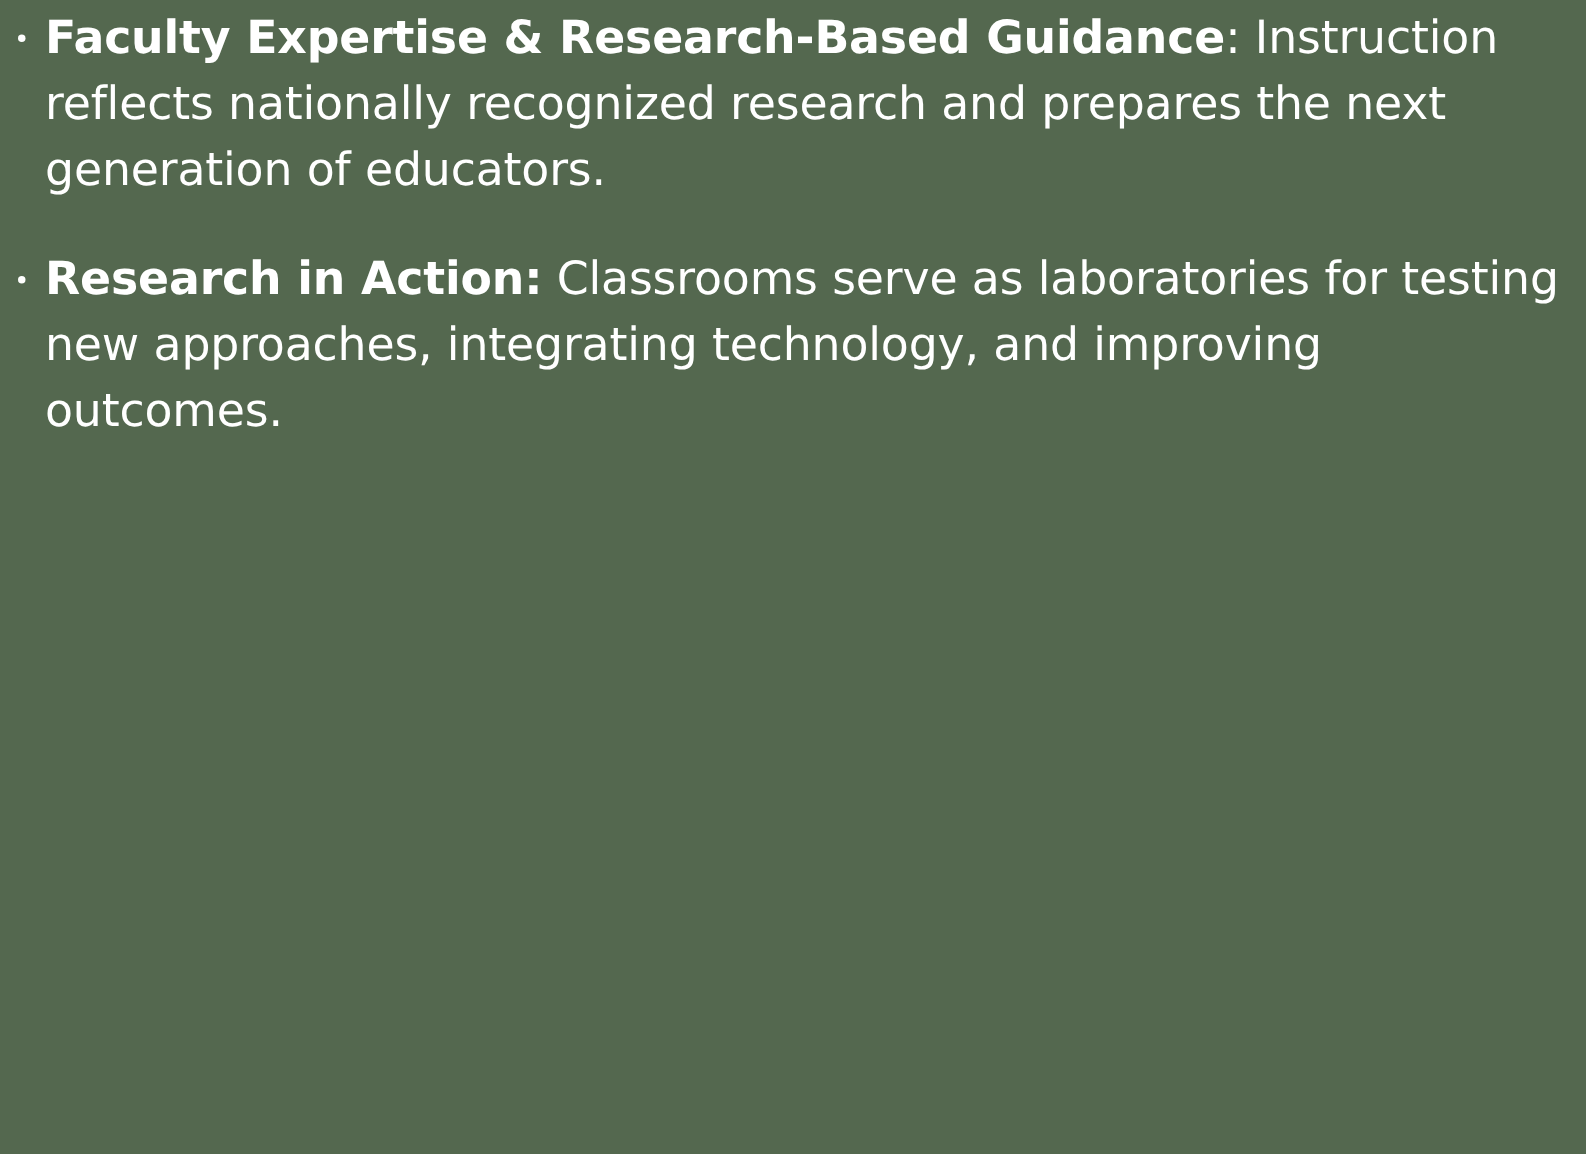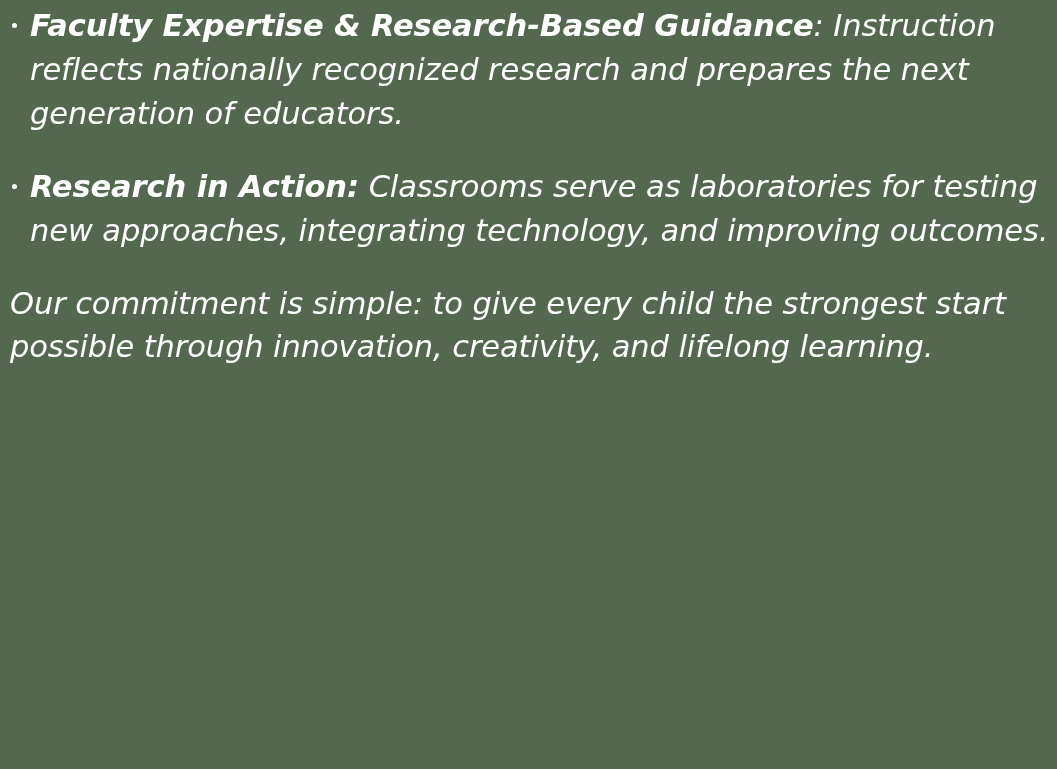--- a/index.html
+++ b/index.html
@@ -13,21 +13,20 @@
     font-family: "DejaVu Sans", "Liberation Sans", sans-serif;
     color: #ffffff;
     overflow: hidden;
   }
   .page {
     width: 1057px;
     height: 769px;
     box-sizing: border-box;
     padding: 4px 8px 0 8px;
     position: relative;
-    font-style: italic;
   }
   ul.bullets {
     list-style: none;
     margin: 0;
     padding: 0;
   }
   li.bullet {
     position: relative;
     padding-left: 22px;
     margin: 0 0 29px 0;
@@ -71,15 +70,14 @@
     </li>
 
     <li class="bullet">
       <span class="lead">Research in Action:</span><span> </span><span>Classrooms serve as laboratories for testing new approaches, integrating technology, and improving outcomes.</span>
     </li>
 
 
 
   </ul>
 
-  <p class="closing">Our commitment is simple: to give every child the strongest start possible through innovation, creativity, and lifelong learning.</p>
 
 </div>
 
 </body></html>

